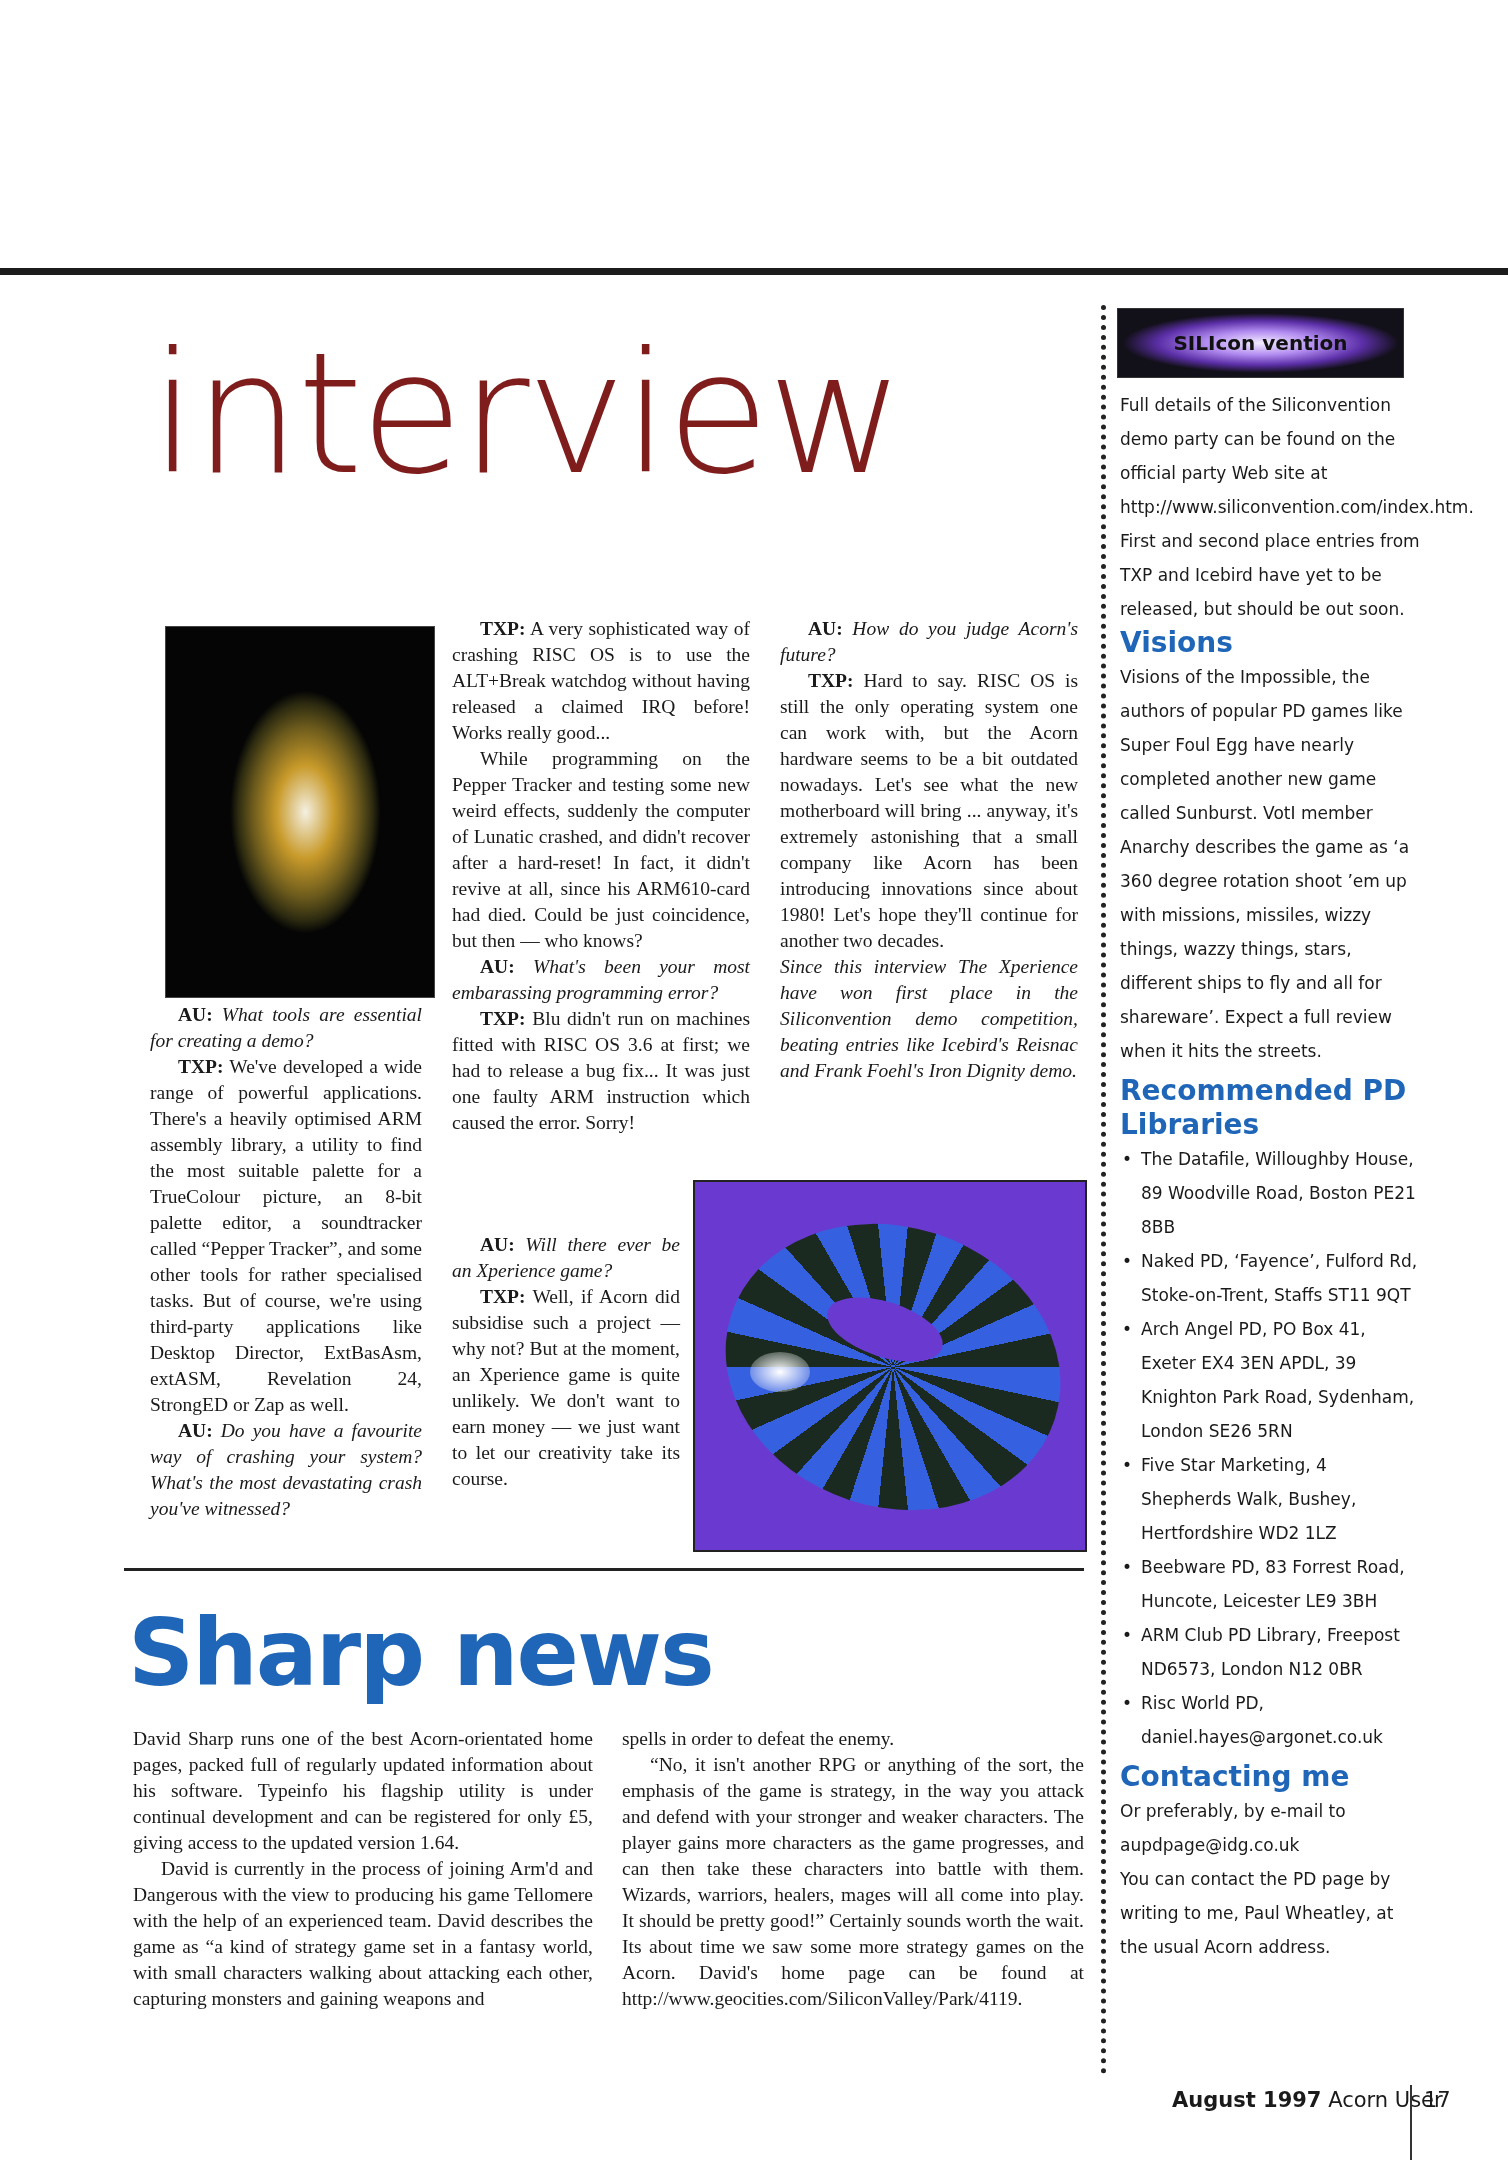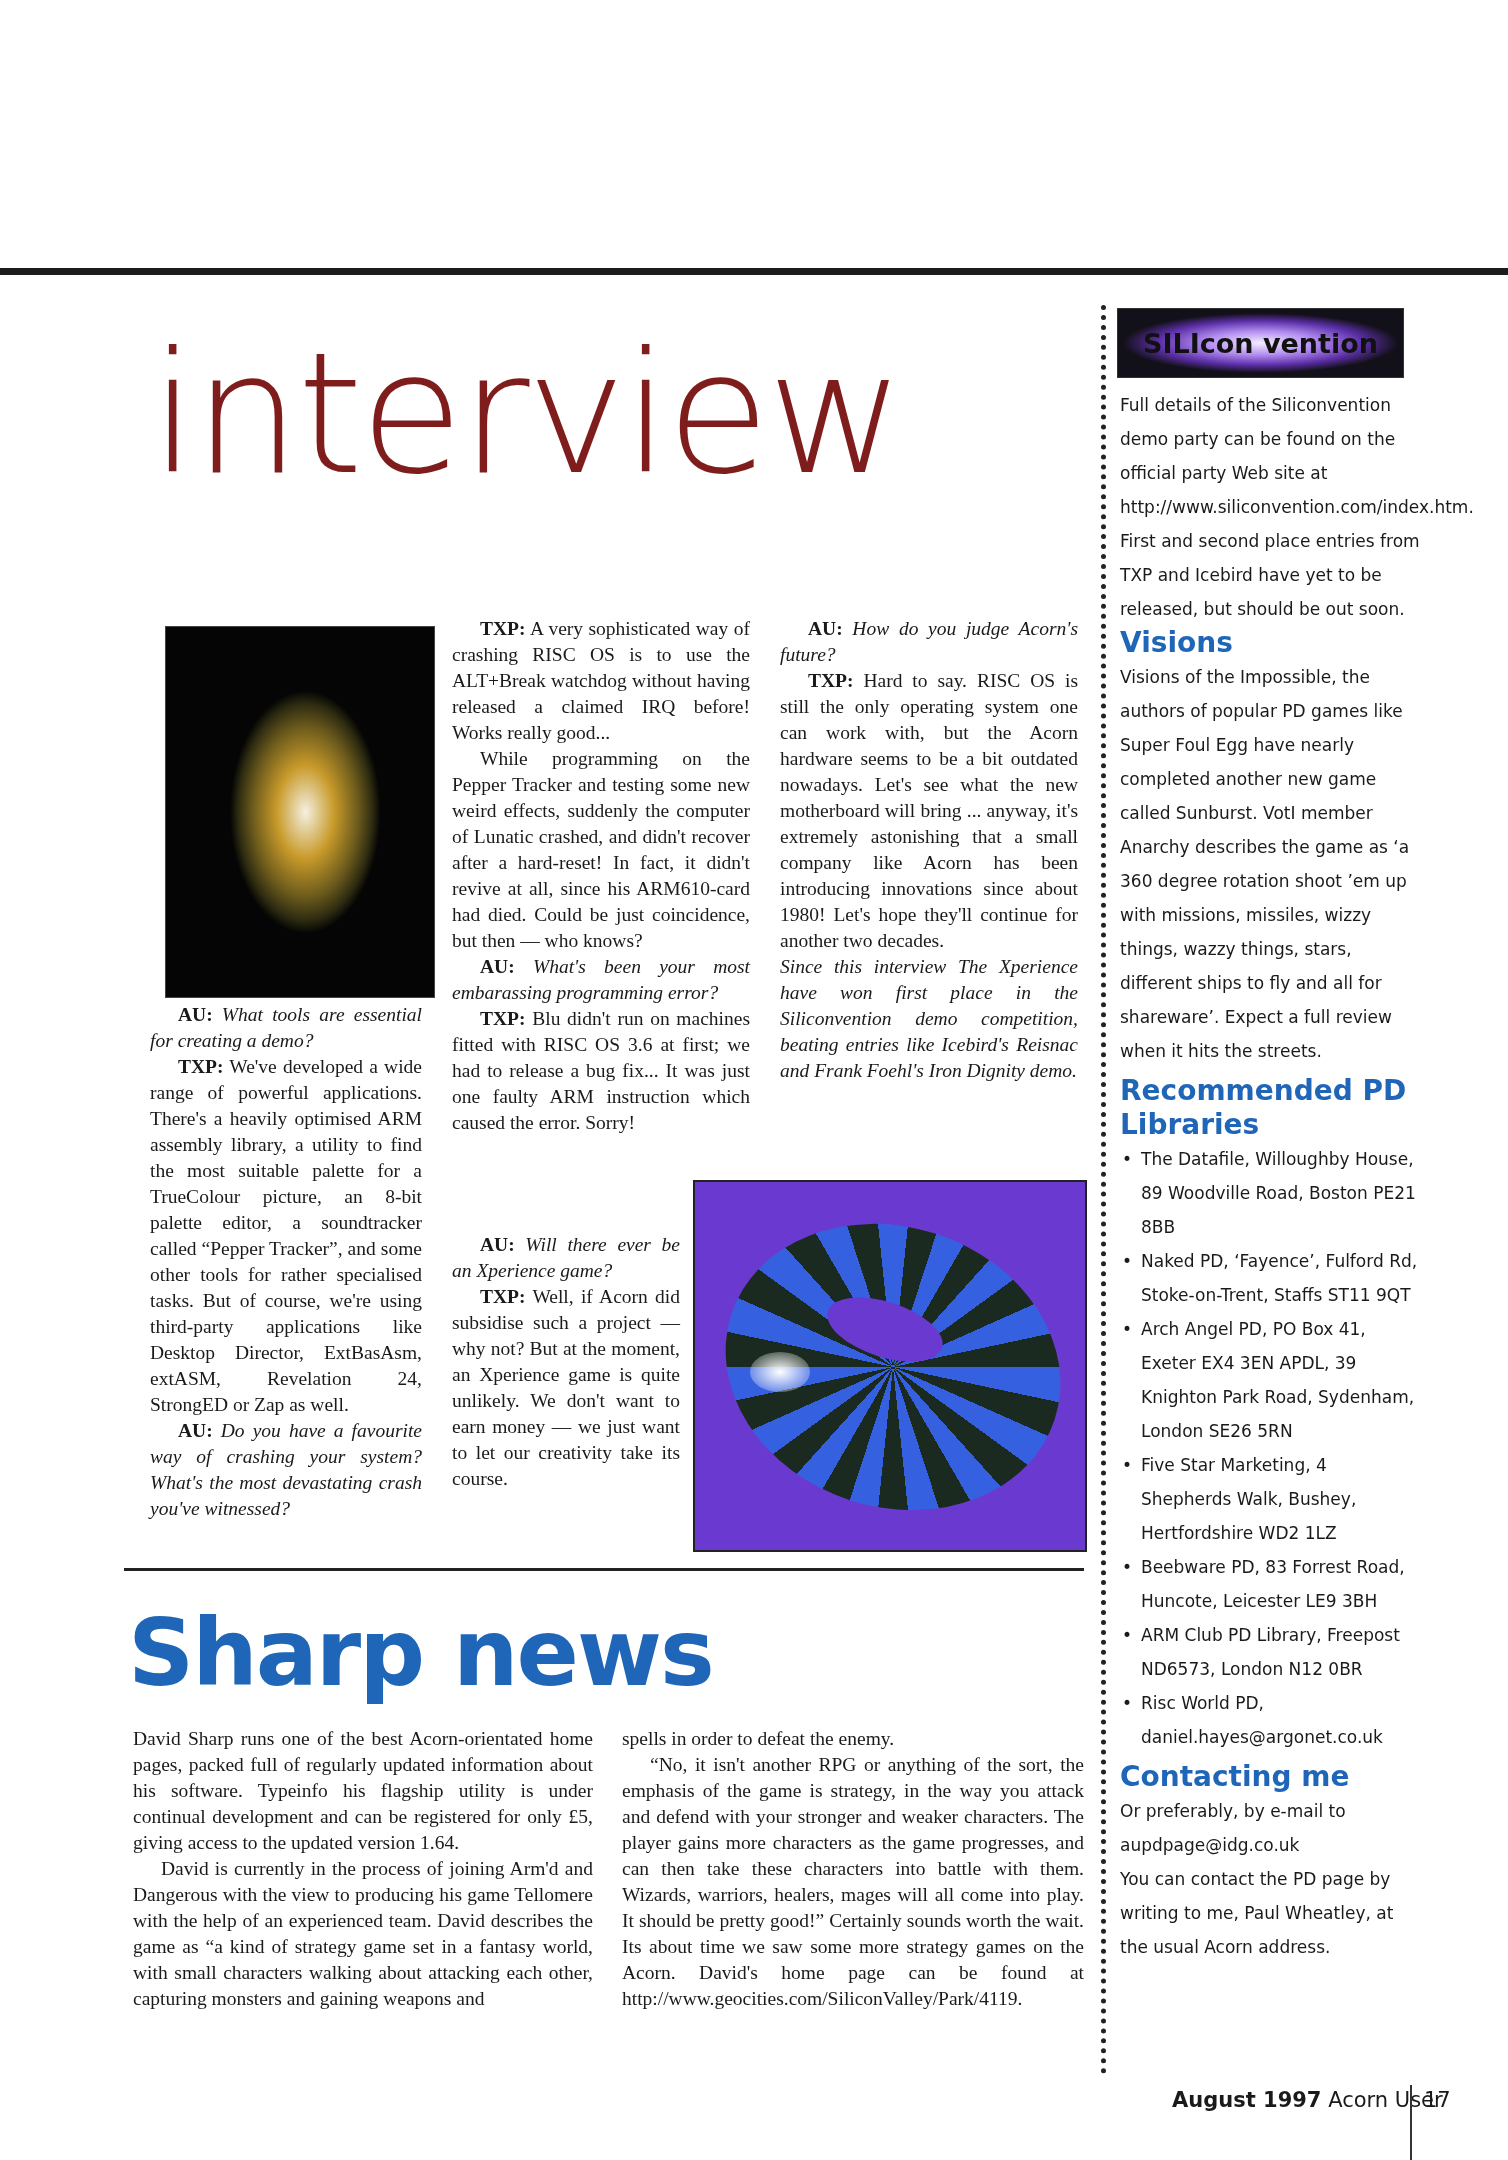--- a/index.html
+++ b/index.html
@@ -18,21 +18,21 @@
   .torus-hole{position:absolute;left:130px;top:120px;width:120px;height:55px;border-radius:50%;background:#6a3ad0;transform:rotate(18deg);}
   .torus-glint{position:absolute;left:55px;top:170px;width:60px;height:40px;border-radius:50%;background:radial-gradient(#fff,rgba(255,255,255,0));}
   .mid-rule{left:124px;top:1568px;width:960px;height:3px;background:#222;}
   .sharp{left:128px;top:1608px;font-family:"DejaVu Sans",sans-serif;font-weight:bold;font-size:92px;letter-spacing:-2px;color:#1f66b8;line-height:1;}
   .dots{left:1101px;top:305px;width:0;height:1770px;border-left:5px dotted #222;}
   .side{left:1120px;width:300px;font-family:"DejaVu Sans",sans-serif;font-size:17px;line-height:34px;color:#1a1a1a;}
   .side h3{margin:0;font-size:28px;line-height:34px;color:#1f66b8;font-weight:bold;}
   .side ul{margin:0;padding:0;list-style:none;}
   .side li{padding-left:21px;position:relative;}
   .side li:before{content:"•";position:absolute;left:2px;}
-  .logo{left:1117px;top:308px;width:285px;height:68px;background:radial-gradient(ellipse 55% 50% at 50% 50%,#f3ecff 0%,#b28cf0 35%,#5c2fa8 65%,#121018 88%);border:1px solid #333;display:flex;align-items:center;justify-content:center;font-family:"DejaVu Sans",sans-serif;font-weight:bold;font-size:27px;color:#111;}
+  .logo{left:1117px;top:308px;width:285px;height:68px;background:radial-gradient(ellipse 55% 50% at 50% 50%,#f3ecff 0%,#b28cf0 35%,#5c2fa8 65%,#121018 88%);border:1px solid #333;display:flex;align-items:center;justify-content:center;font-family:"DejaVu Sans",sans-serif;font-weight:bold;font-size:20px;color:#111;}
   .footer{left:1172px;top:2088px;font-family:"DejaVu Sans",sans-serif;font-size:21px;color:#1a1a1a;}
   .footer .month{font-weight:bold;}
   .footer-bar{left:1410px;top:2085px;width:2px;height:75px;background:#333;}
   .page-num{left:1424px;top:2088px;font-family:"DejaVu Sans",sans-serif;font-weight:normal;font-size:21px;}
 </style>
 </head>
 <body>
 
 <div class="abs top-rule"></div>
 <div class="abs title">interview</div>

